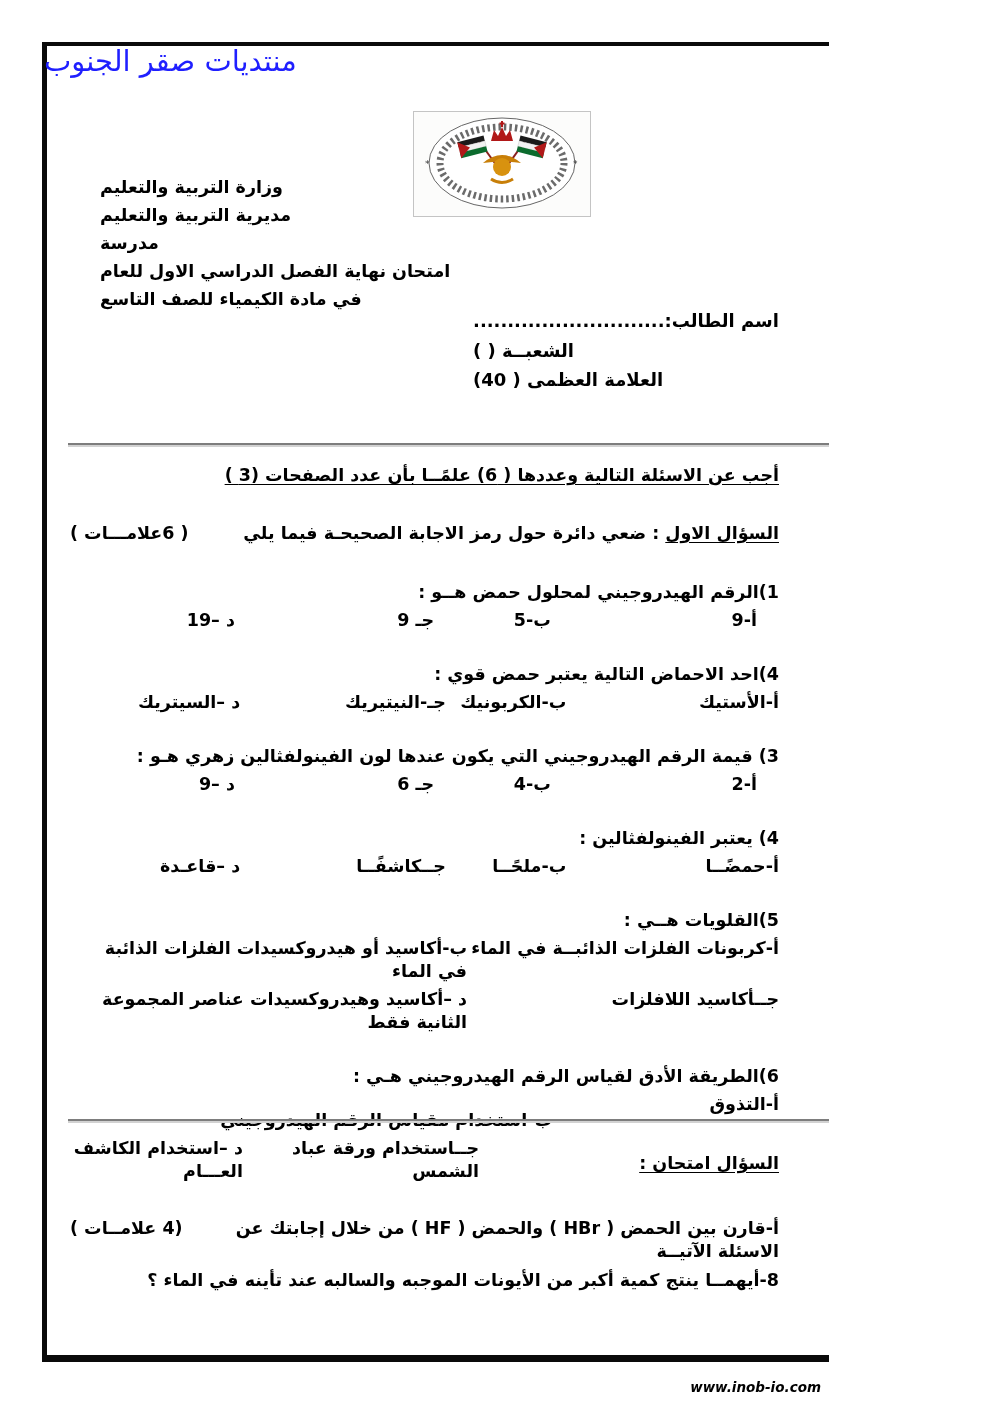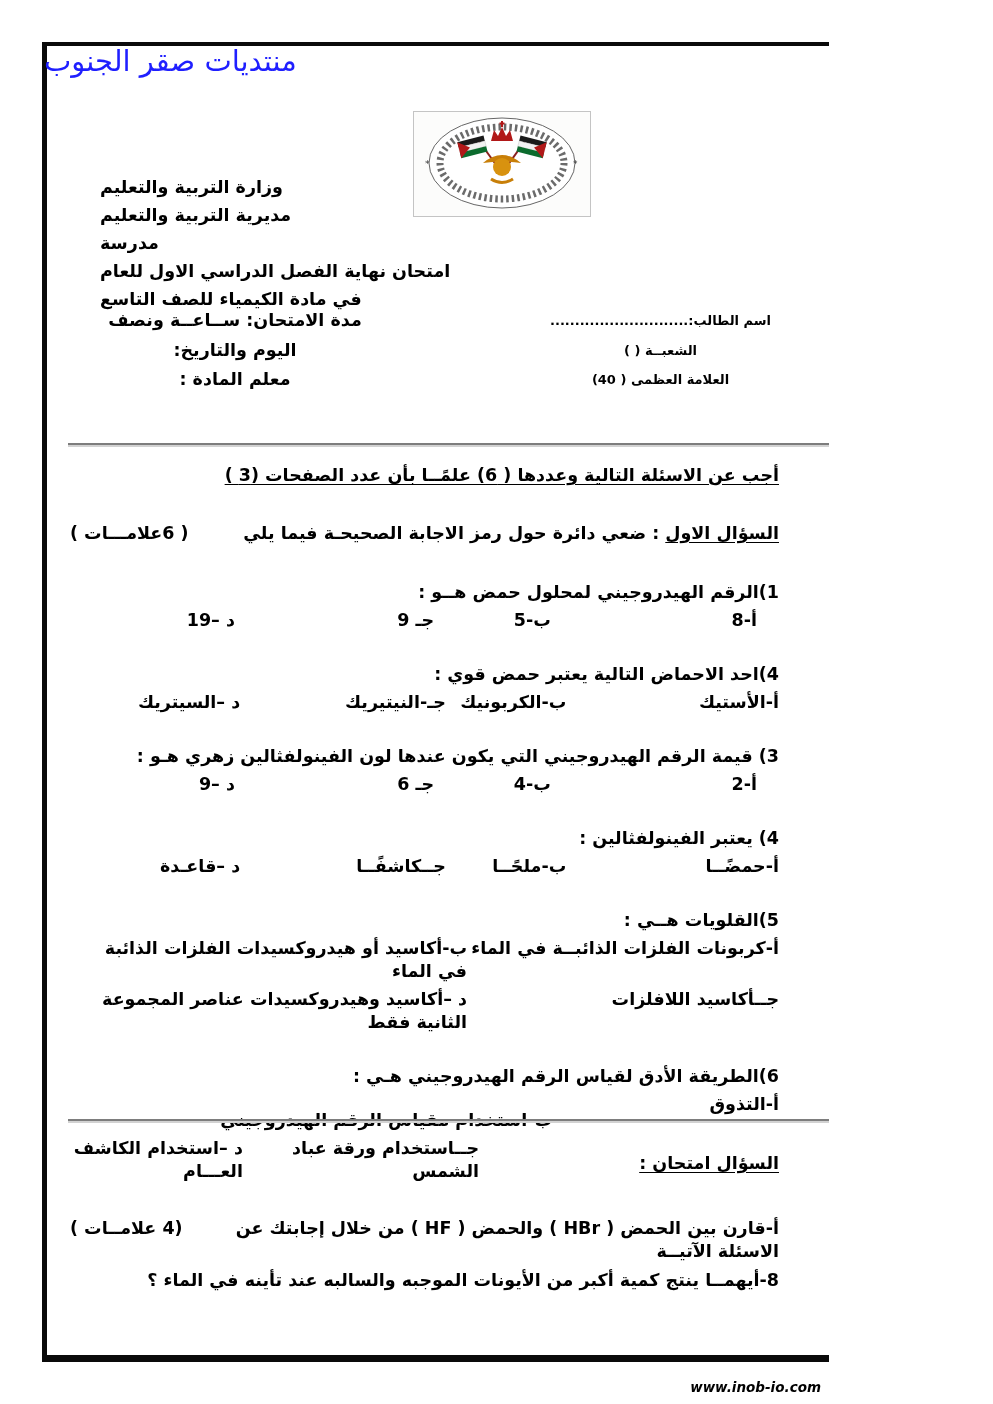--- a/index.html
+++ b/index.html
@@ -5,22 +5,22 @@
   html,body{margin:0;padding:0;background:#fff;}
   .page{position:relative;width:829px;height:1404px;background:#fff;overflow:hidden;
         font-family:"DejaVu Sans",sans-serif;color:#000;}
   .frame{position:absolute;left:42px;top:42px;width:901px;height:1309px;
          border-style:solid;border-color:#0a0a0a;border-width:4px 4px 7px 5px;}
   .watermark{position:absolute;left:44px;top:44px;font-size:29px;direction:rtl;
              white-space:nowrap;}
   .logo{position:absolute;left:413px;top:111px;width:178px;height:106px;}
   .hdr{position:absolute;top:173px;left:100px;right:100px;text-align:left;
        font-weight:bold;font-size:17.5px;line-height:28px;direction:rtl;}
-  .info-right{position:absolute;top:306px;right:58px;text-align:center;direction:rtl;
-              font-weight:bold;font-size:13px;line-height:29.5px;}
+  .info-right{position:absolute;top:306px;right:50px;text-align:left;direction:rtl;
+              font-weight:bold;font-size:18px;line-height:29.5px;}
   .info-left{position:absolute;top:306px;left:70px;width:330px;text-align:center;
              direction:rtl;font-weight:bold;font-size:17.5px;line-height:29.5px;}
   .hr{position:absolute;left:68px;width:877px;height:2px;background:#7d7d7d;
       box-shadow:0 2px 0 #d2d2d2;}
   .hr1{top:443px;} .hr2{top:1119px;}
   .content{position:absolute;top:464px;right:50px;left:70px;direction:rtl;
            font-weight:bold;font-size:17.5px;line-height:23px;}
   .u{text-decoration:underline;text-underline-offset:3px;}
   .instr{margin-bottom:35px;}
   .s1head{display:flex;justify-content:space-between;margin-bottom:36px;}
@@ -89,40 +89,35 @@
     <div>امتحان نهاية الفصل  الدراسي الاول  للعام</div>
     <div>في مادة الكيمياء  للصف التاسع</div>
   </div>
 
   <div class="info-right">
     <div>اسم الطالب:............................</div>
     <div>الشعبــة  (    )</div>
     <div>العلامة العظمى ( 40)</div>
   </div>
 
-  <div class="info-left">
-    <div>مدة الامتحان: ســاعــة ونصف</div>
-    <div>اليوم والتاريخ:</div>
-    <div>معلم المادة :</div>
-  </div>
 
   <div class="hr hr1"></div>
 
   <div class="content">
     <div class="instr u">أجب عن الاسئلة التالية وعددها ( 6) علمًــا بأن عدد الصفحات  (3 )</div>
 
     <div class="s1head">
       <div><span class="u">السؤال الاول</span><span> : ضعي دائرة حول رمز الاجابة الصحيحـة فيما يلي</span></div>
       <div class="marks">(   6علامـــات )</div>
     </div>
 
     <div class="q">
       <div class="stem">1)الرقم الهيدروجيني لمحلول حمض هــو  :</div>
       <div class="opts num">
-        <span class="oA">أ-8</span>
+        <span class="oA">أ-9</span>
         <span class="oB">ب-5</span>
         <span class="oC">جـ  9</span>
         <span class="oD">د –19</span>
       </div>
     </div>
 
     <div class="q">
       <div class="stem">4)احد الاحماض التالية يعتبر حمض قوي :</div>
       <div class="opts">
         <span class="oA">أ-الأستيك</span>

